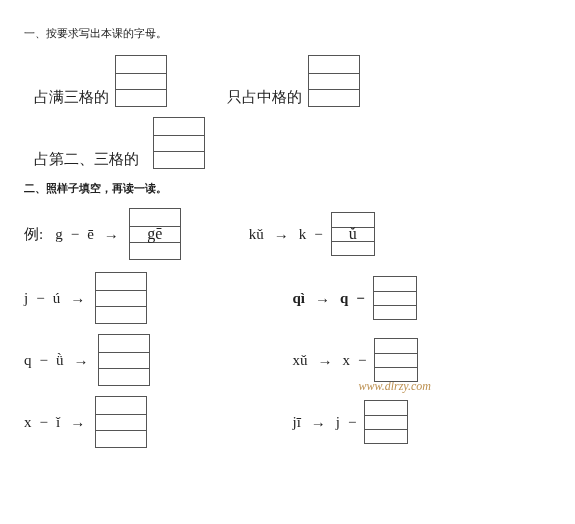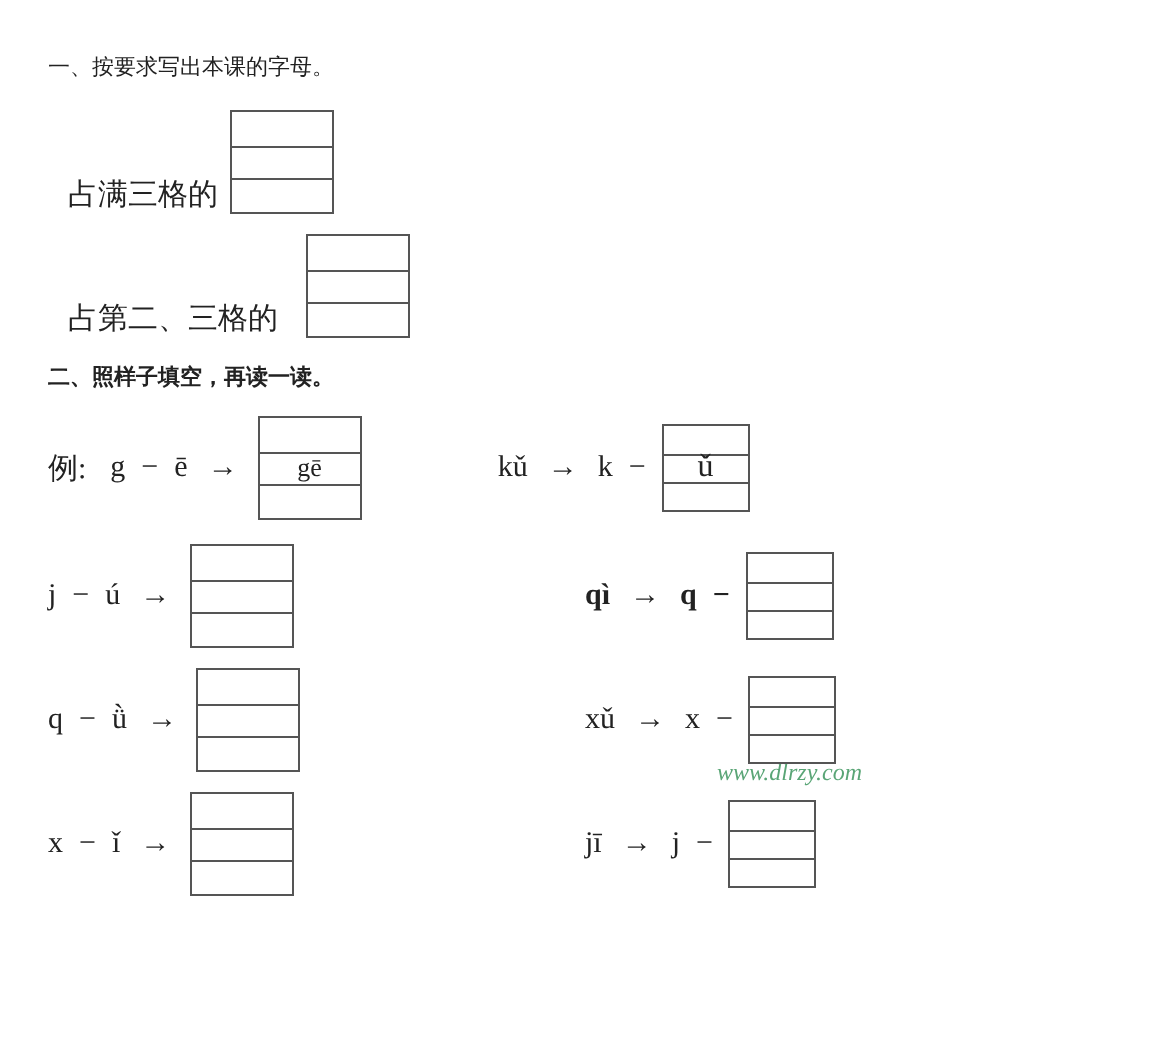--- a/index.html
+++ b/index.html
@@ -63,21 +63,21 @@
       display: inline-flex;
       flex-direction: column;
       justify-content: center;
       align-items: center;
       width: 52px;
       height: 52px;
       border: 1px solid #555;
       vertical-align: middle;
       position: relative;
       background: #fff;
-      font-size: 13px;
+      font-size: 16px;
       color: #222;
     }
     .lined-box-content .h-line {
       position: absolute;
       left: 0; right: 0;
       height: 1px;
       background: #555;
     }
     .lined-box-content .h-line1 { top: 33%; }
     .lined-box-content .h-line2 { top: 66%; }
@@ -121,21 +121,21 @@
     }
     .dash {
       font-size: 15px;
     }
     .example-label {
       font-size: 15px;
       margin-right: 4px;
     }
     .watermark {
       position: absolute;
-      color: #15803d;
+      color: #a16207;
       font-size: 12px;
       right: 120px;
       top: 200px;
       opacity: 0.7;
       font-style: italic;
     }
     .sec2-title {
       margin-top: 12px;
       margin-bottom: 8px;
       font-weight: bold;
@@ -161,20 +161,27 @@
   </style>
 </head>
 <body>
 
 <div class="section">
   <div class="section-title">一、按要求写出本课的字母。</div>
 
   <div class="sec1-row">
     <div class="sec1-item">
       <span class="label-text">占满三格的</span>
+      <div class="lined-box">
+        <div class="line line1"></div>
+        <div class="line line2"></div>
+      </div>
+    </div>
+    <div class="sec1-item">
+      <span class="label-text">只占中格的</span>
       <div class="lined-box">
         <div class="line line1"></div>
         <div class="line line2"></div>
       </div>
     </div>
   </div>
 
   <div class="sec1-item2">
     <span class="label-text">占第二、三格的</span>
     <div class="lined-box">

